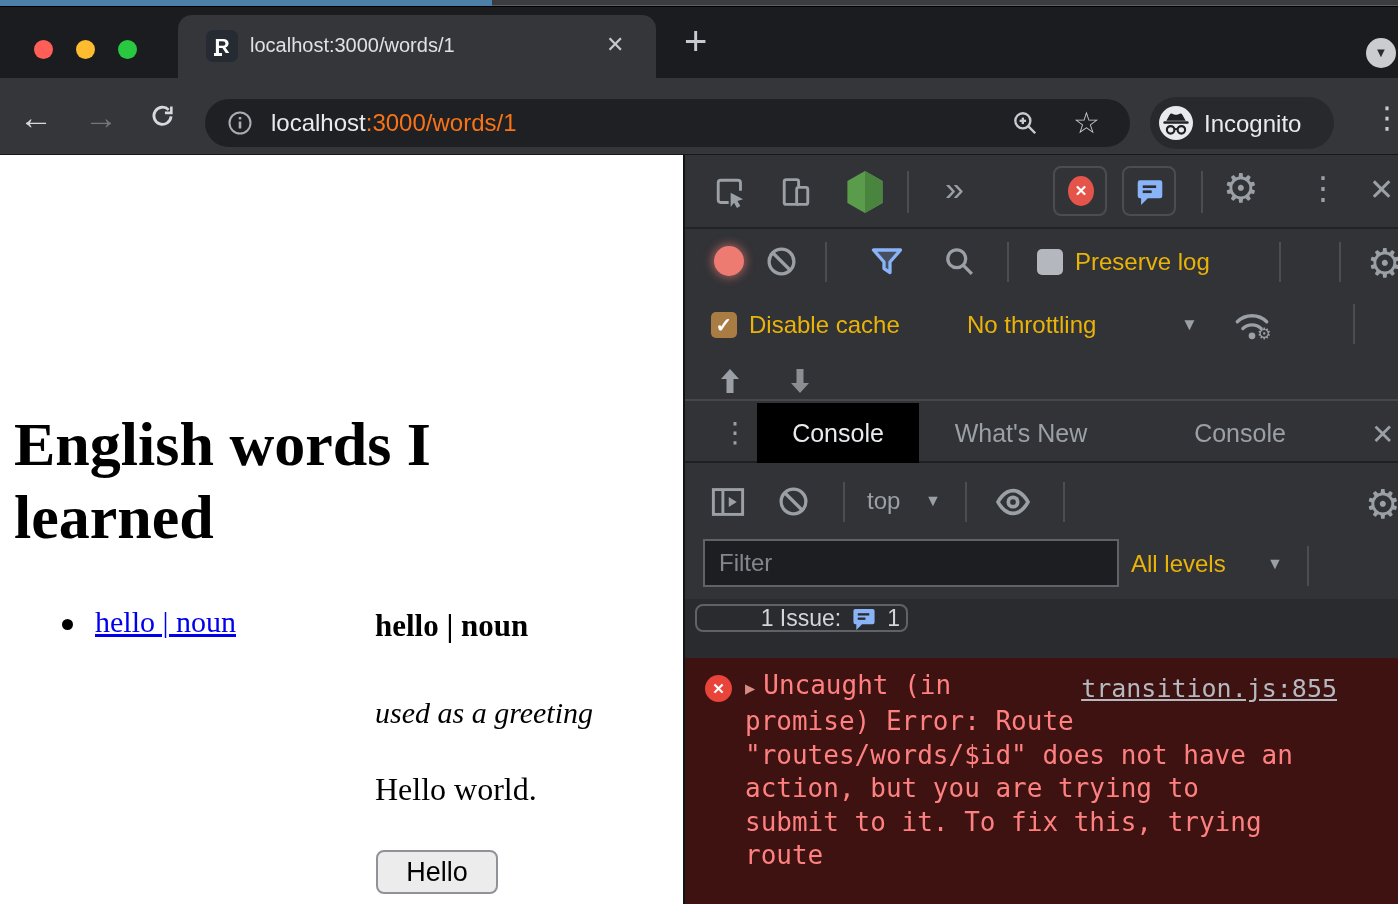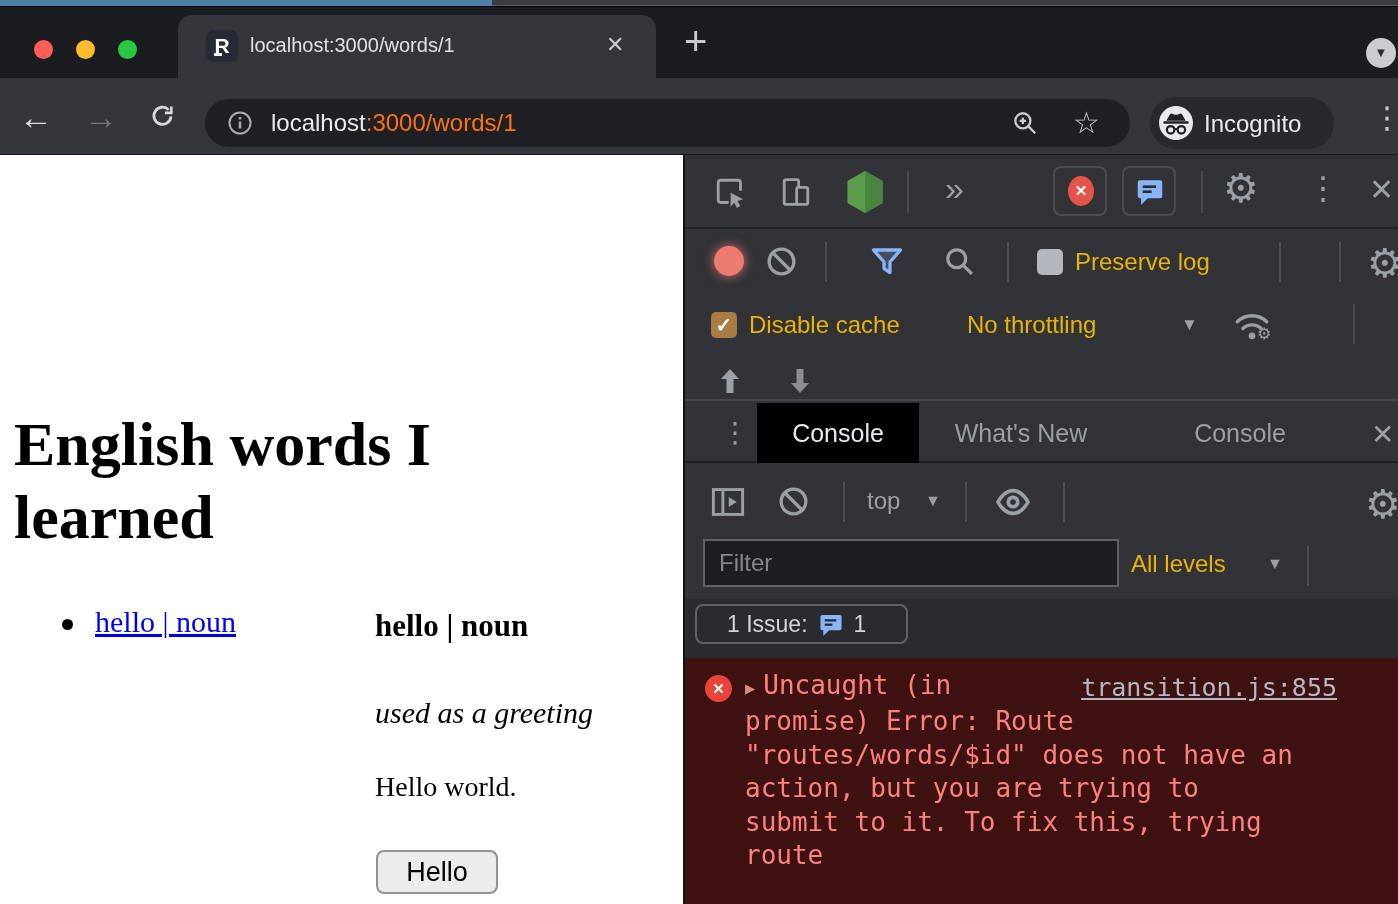--- a/index.html
+++ b/index.html
@@ -44,21 +44,21 @@
   .incog-label { left:54px; top:13px; font-size:24px; color:#e8eaed; }
 
   
   .page { left:0; top:155px; width:683px; height:749px; background:#ffffff; color:#000;
           font-family:"Liberation Serif", serif; }
   .page h1 { left:14px; top:206px; width:540px; font-size:62px; line-height:73px; font-weight:bold; position:absolute;margin-top:47px; }
   .bullet { left:62px; top:464px; width:11px; height:11px; border-radius:50%; background:#000; }
   .word-link { left:95px; top:450px; font-size:30px; color:#0000ee; text-decoration:underline; }
   .word-title { left:375px; top:453px; font-size:31px; font-weight:bold; }
   .word-def { left:375px; top:541px; font-size:30px; font-style:italic; }
-  .word-ex { left:375px; top:616px; font-size:28px; }
+  .word-ex { left:375px; top:616px; font-size:32px; }
   .delete-btn {
     left:376px; top:695px; width:122px; height:44px; background:#ececec; border:2px solid #8f9298;
     border-radius:8px; font-family:"Liberation Sans", sans-serif; font-size:27px; color:#000;
     text-align:center; line-height:40px; cursor:default;
   }
 
   
   .devtools { left:683px; top:155px; width:715px; height:749px; background:#323337;
     border-left:2px solid #121316; color:#9aa0a6; }
   .dt-row { position:absolute; left:0; width:715px; }
@@ -87,30 +87,30 @@
 
   .ctoolbar { top:310px; height:74px; }
 
   .filter-row { top:384px; height:58px; }
   .filter-input { position:absolute; left:11px; top:0; width:416px; height:48px; background:#1d1e22;
     border:2px solid #5f6368; color:#dadce0; font-size:24px; padding:0 14px; outline:none;
     font-family:"Liberation Sans", sans-serif;margin-left:7px; }
   .filter-input::placeholder { color:#82878d; }
 
   .issues-area { top:444px; height:59px; background:#2a2b2f; }
-  .issues-btn { position:absolute; left:10px; top:5px; width:213px; height:40px; border:2px solid #5f6368;
-    border-radius:8px; display:flex; align-items:center; gap:10px; padding:0 30px; }
+  .issues-btn { position:absolute; left:10px; top:5px; width:213px; height:28px; border:2px solid #5f6368;
+    border-radius:8px; display:flex; align-items:center; gap:10px; padding:0 6px;justify-content:flex-end; }
   .issues-label { color:#d2d5da; font-size:23px; }
 
   .error-block { top:503px; height:246px; background:#3e1211; }
   .err-icon { left:20px; top:17px; width:27px; height:27px; border-radius:50%; background:#e8443a;
     color:#fff; font-size:15px; font-weight:bold; text-align:center; line-height:27px; }
   .err-text { position:absolute; left:60px; top:11px; width:592px;
     font-family:"DejaVu Sans Mono", monospace; font-size:26px; line-height:33.4px; color:#ff8080; }
-  .err-line1 { display:flex; justify-content:space-between; align-items:center; }
+  .err-line1 { display:flex; justify-content:space-between; align-items:flex-end; }
   .err-tri { color:#d98b86; font-size:17px; margin-right:8px; }
   .src-link { color:#b6bac0; text-decoration:underline; font-size:25px; white-space:nowrap; }
 
   svg { display:block; }
 </style>
 </head>
 <body>
 
 <div id="root">
 

